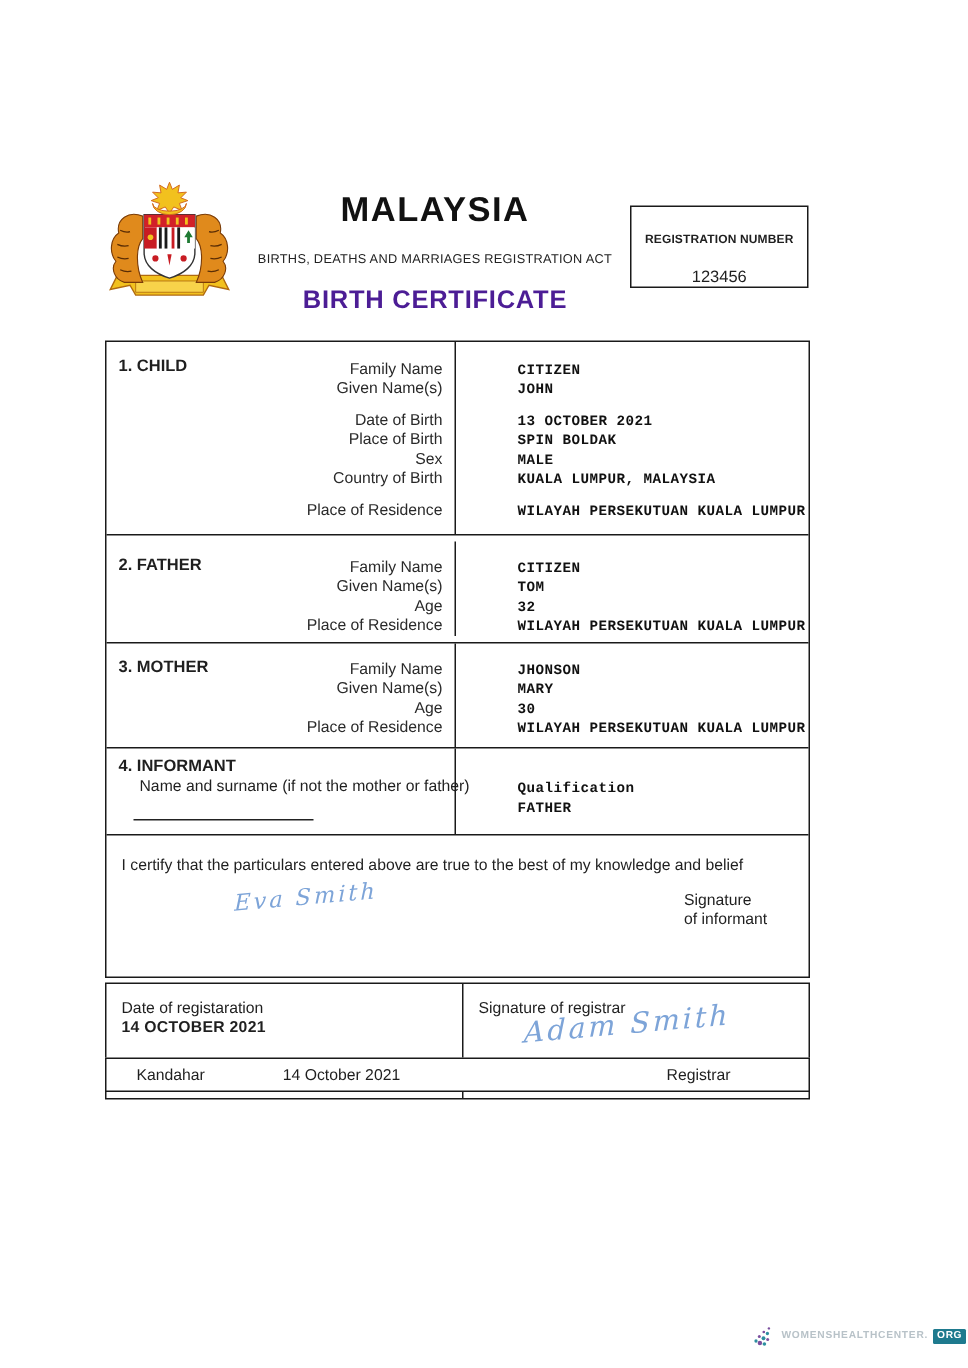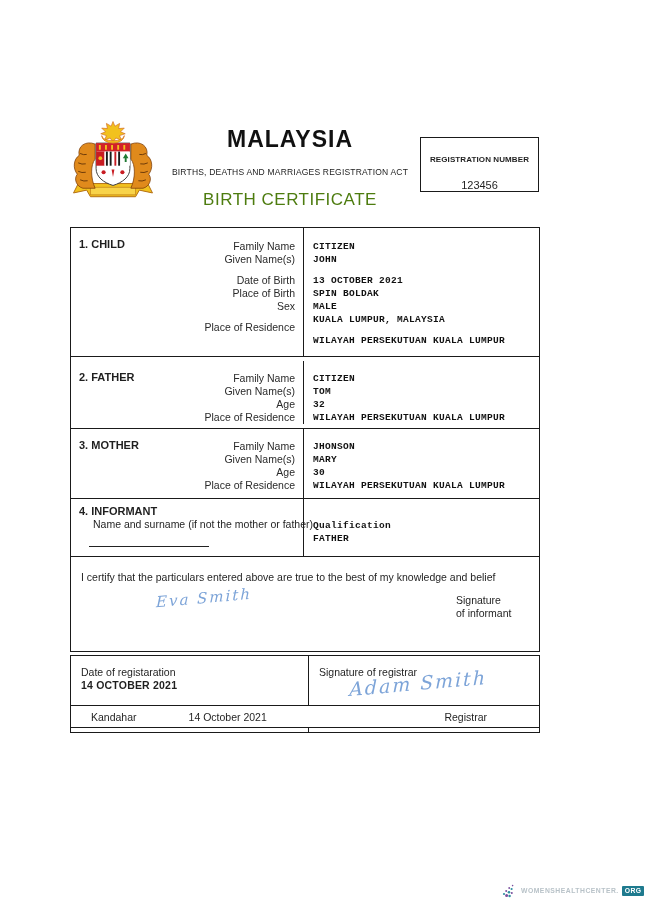--- a/index.html
+++ b/index.html
@@ -5,37 +5,37 @@
   html,body{margin:0;padding:0;background:#ffffff;}
   .page{
     position:relative;width:645px;height:912px;background:#ffffff;overflow:hidden;
     font-family:"Liberation Sans",sans-serif;color:#1f1f1f;
   }
   
   .crest{position:absolute;left:66px;top:119px;width:94px;height:84px;}
   .hdr-center{position:absolute;left:162px;top:120px;width:256px;text-align:center;}
   .country{font-size:23px;font-weight:bold;letter-spacing:1px;margin-top:6px;color:#111;}
   .act{font-size:8.5px;letter-spacing:.2px;margin-top:14px;color:#222;}
-  .doc-title{font-size:17px;font-weight:normal;letter-spacing:.5px;margin-top:13px;color:#4d7c0f;}
+  .doc-title{font-size:17px;font-weight:bold;letter-spacing:.5px;margin-top:13px;color:#4c1d95;}
   .regbox{position:absolute;left:420px;top:137px;width:119px;height:55px;border:1.5px solid #1a1a1a;box-sizing:border-box;text-align:center;}
   .regbox .rlabel{font-size:8px;font-weight:bold;margin-top:17px;letter-spacing:.1px;}
   .regbox .rnum{font-size:11px;margin-top:15px;}
   
   .tbl{position:absolute;left:70px;width:470px;border:1.5px solid #1a1a1a;box-sizing:border-box;background:#fff;}
   .main-tbl{top:227px;height:425px;}
   .reg-tbl{top:655px;height:78px;}
   .foot-tbl{top:705px;height:23px;display:flex;align-items:center;font-size:10.5px;}
   .sec-row{position:relative;display:flex;box-sizing:border-box;}
   .sec-row + .sec-row{border-top:1.5px solid #1a1a1a;}
   .col-left{width:233px;box-sizing:border-box;border-right:1.5px solid #1a1a1a;position:relative;}
   .col-right{flex:1;box-sizing:border-box;padding-left:9px;position:relative;}
   .sec-title{position:absolute;left:8px;top:10px;font-size:11px;font-weight:bold;white-space:nowrap;}
   .labels{text-align:right;padding-right:8px;}
   .lab{font-size:10.5px;line-height:13px;color:#2a2a2a;white-space:nowrap;}
-  .val{font-family:"Liberation Mono",monospace;font-weight:bold;font-size:9.5px;line-height:13px;letter-spacing:.3px;white-space:nowrap;color:#111;}
+  .val{font-family:"Liberation Mono",monospace;font-weight:bold;font-size:9.5px;line-height:13px;letter-spacing:.3px;white-space:nowrap;color:#111;margin-left:32px;}
   .gap8{height:8px;}
   .pt12{padding-top:12px;} .pt11{padding-top:11px;}
   .row-child{height:128px;} .row-father{height:72px;align-items:center;} .row-mother{height:70px;}
   .row-informant{height:58px;} .row-certify{height:100px;display:block;}
   
   .inf-name{position:absolute;left:22px;top:19px;font-size:10.5px;white-space:nowrap;}
   .inf-underline{position:absolute;left:18px;top:47px;width:120px;border-bottom:1.3px solid #222;}
   .inf-right{padding-top:20px;}
   
   .certify-text{position:absolute;left:10px;top:14px;font-size:10.5px;}
@@ -124,20 +124,21 @@
     <div class="sec-row row-child">
       <div class="col-left pt12">
         <div class="sec-title">1. CHILD</div>
         <div class="labels">
           <div class="lab">Family Name</div>
           <div class="lab">Given Name(s)</div>
           <div class="gap8"></div>
           <div class="lab">Date of Birth</div>
           <div class="lab">Place of Birth</div>
           <div class="lab">Sex</div>
+          <div class="lab">Country of Birth</div>
           <div class="gap8"></div>
           <div class="lab">Place of Residence</div>
         </div>
       </div>
       <div class="col-right pt12">
         <div class="val">CITIZEN</div>
         <div class="val">JOHN</div>
         <div class="gap8"></div>
         <div class="val">13 OCTOBER 2021</div>
         <div class="val">SPIN BOLDAK</div>

